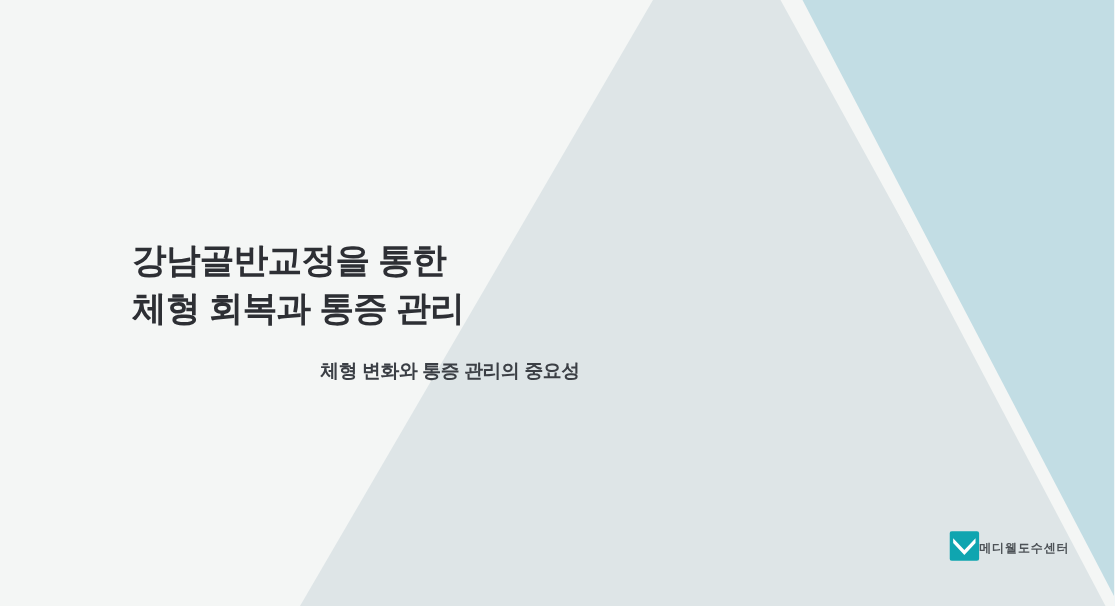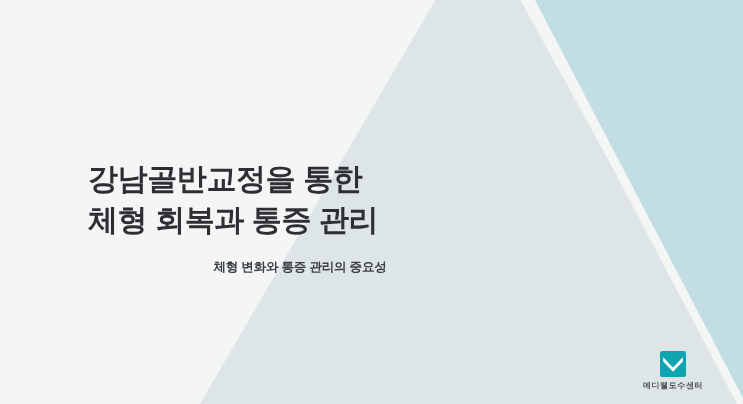--- a/index.html
+++ b/index.html
@@ -31,21 +31,21 @@
   
   #title-block {
     position: absolute;
     left: 88px;
     top: 158px;
     width: 420px;
   }
 
   #page-title {
     margin: 0;
-    font-size: 30px;
+    font-size: 23px;
     font-weight: 700;
     line-height: 1.38;
     letter-spacing: -0.4px;
     color: #2d2f34;
     white-space: pre-line;
   }
 
   #page-subtitle {
     margin: 0;
     padding-top: 18px;
@@ -57,21 +57,21 @@
     text-align: center;
   }
 
   
   #brand {
     position: absolute;
     left: 633px;
     top: 351px;
     width: 80px;
     display: flex;
-    flex-direction: column;
+    flex-direction: row;
     align-items: center;
   }
 
   #brand-mark {
     display: block;
     width: 26px;
     height: 26px;
   }
 
   #brand-name {

